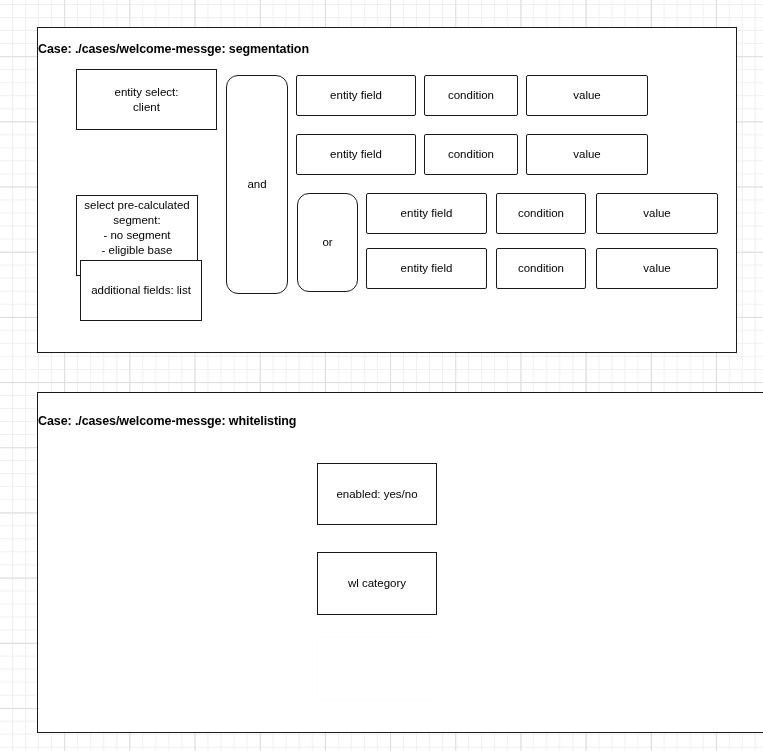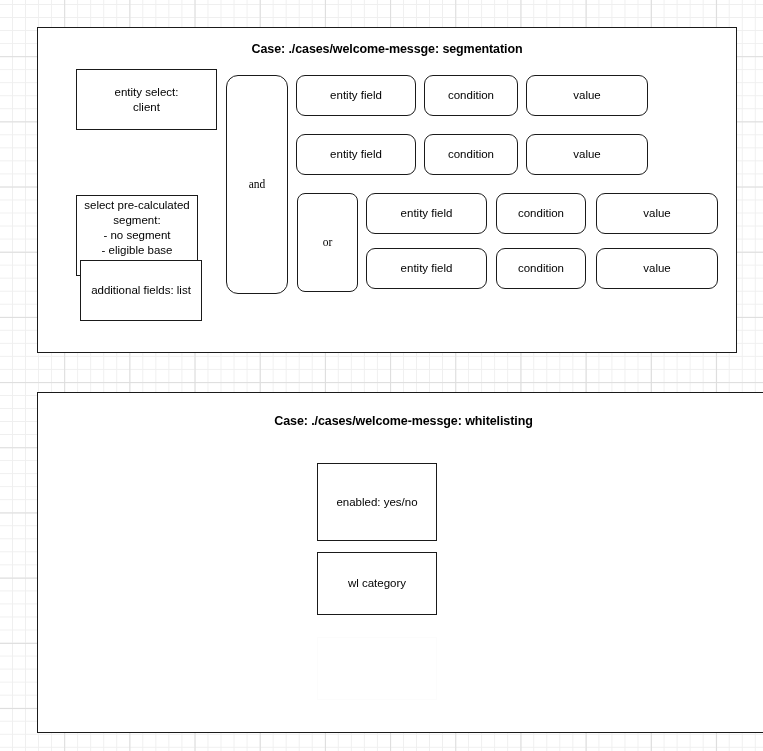--- a/index.html
+++ b/index.html
@@ -41,21 +41,21 @@
     border: 1.6px solid #1a1a1a;
     box-sizing: border-box;
   }
   #panel-segmentation { left: 37px; top: 27px;  width: 700px; height: 326px; }
   #panel-whitelisting { left: 37px; top: 392px; width: 733px; height: 341px; }
 
   .panel-title {
     position: absolute;
     left: 0;
     width: 100%;
-    text-align: center;
+    text-align: left;
     font-size: 12.5px;
     font-weight: bold;
     color: #000000;
     letter-spacing: -0.1px;
   }
   #panel-segmentation .panel-title { top: 14px; }
   #panel-whitelisting .panel-title { top: 21px; }
 
   
   .node {
@@ -66,56 +66,56 @@
     display: flex;
     align-items: center;
     justify-content: center;
     text-align: center;
     font-size: 11.5px;
     color: #000000;
     line-height: 15px;
     white-space: pre-line;
   }
   .node.sharp  { border-radius: 0; }
-  .node.round  { border-radius: 9px; }
-  .node.group  { border-radius: 12px; font-family: Liberation Serif, serif; }
+  .node.round  { border-radius: 2px; }
+  .node.group  { border-radius: 12px; }
 
   
   #node-entity-select     { left: 76px;  top: 69px;  width: 141px; height: 61px; }
   #node-precalc-segment   { left: 76px;  top: 163px; width: 122px; height: 81px; margin-top: 32px; }
   #node-additional-fields { left: 80px;  top: 260px; width: 122px; height: 61px; }
 
   
   #group-and { left: 226px; top: 75px; width: 62px; height: 219px; }
 
   
   #node-entity-field-1 { left: 296px; top: 75px; width: 120px; height: 41px; }
   #node-condition-1    { left: 424px; top: 75px; width: 94px;  height: 41px; }
   #node-value-1        { left: 526px; top: 75px; width: 122px; height: 41px; }
 
   
   #node-entity-field-2 { left: 296px; top: 134px; width: 120px; height: 41px; }
   #node-condition-2    { left: 424px; top: 134px; width: 94px;  height: 41px; }
   #node-value-2        { left: 526px; top: 134px; width: 122px; height: 41px; }
 
   
-  #group-or { left: 297px; top: 193px; width: 61px; height: 99px; border-radius: 8px; }
+  #group-or { left: 297px; top: 193px; width: 61px; height: 99px; }
 
   
   #node-or-entity-field-1 { left: 366px; top: 193px; width: 121px; height: 41px; }
   #node-or-condition-1    { left: 496px; top: 193px; width: 90px;  height: 41px; }
   #node-or-value-1        { left: 596px; top: 193px; width: 122px; height: 41px; }
 
   
   #node-or-entity-field-2 { left: 366px; top: 248px; width: 121px; height: 41px; }
   #node-or-condition-2    { left: 496px; top: 248px; width: 90px;  height: 41px; }
   #node-or-value-2        { left: 596px; top: 248px; width: 122px; height: 41px; }
 
   
-  #node-wl-enabled  { left: 317px; top: 463px; width: 120px; height: 78px; }
+  #node-wl-enabled  { left: 317px; top: 463px; width: 120px; height: 62px; }
   #node-wl-category { left: 317px; top: 552px; width: 120px; height: 63px; }
 
   
   #node-wl-ghost {
     left: 317px; top: 637px; width: 120px; height: 63px;
     border-color: #fcfcfc;
     color: #fbfbfb;
     background: #ffffff;
   }
 </style>

